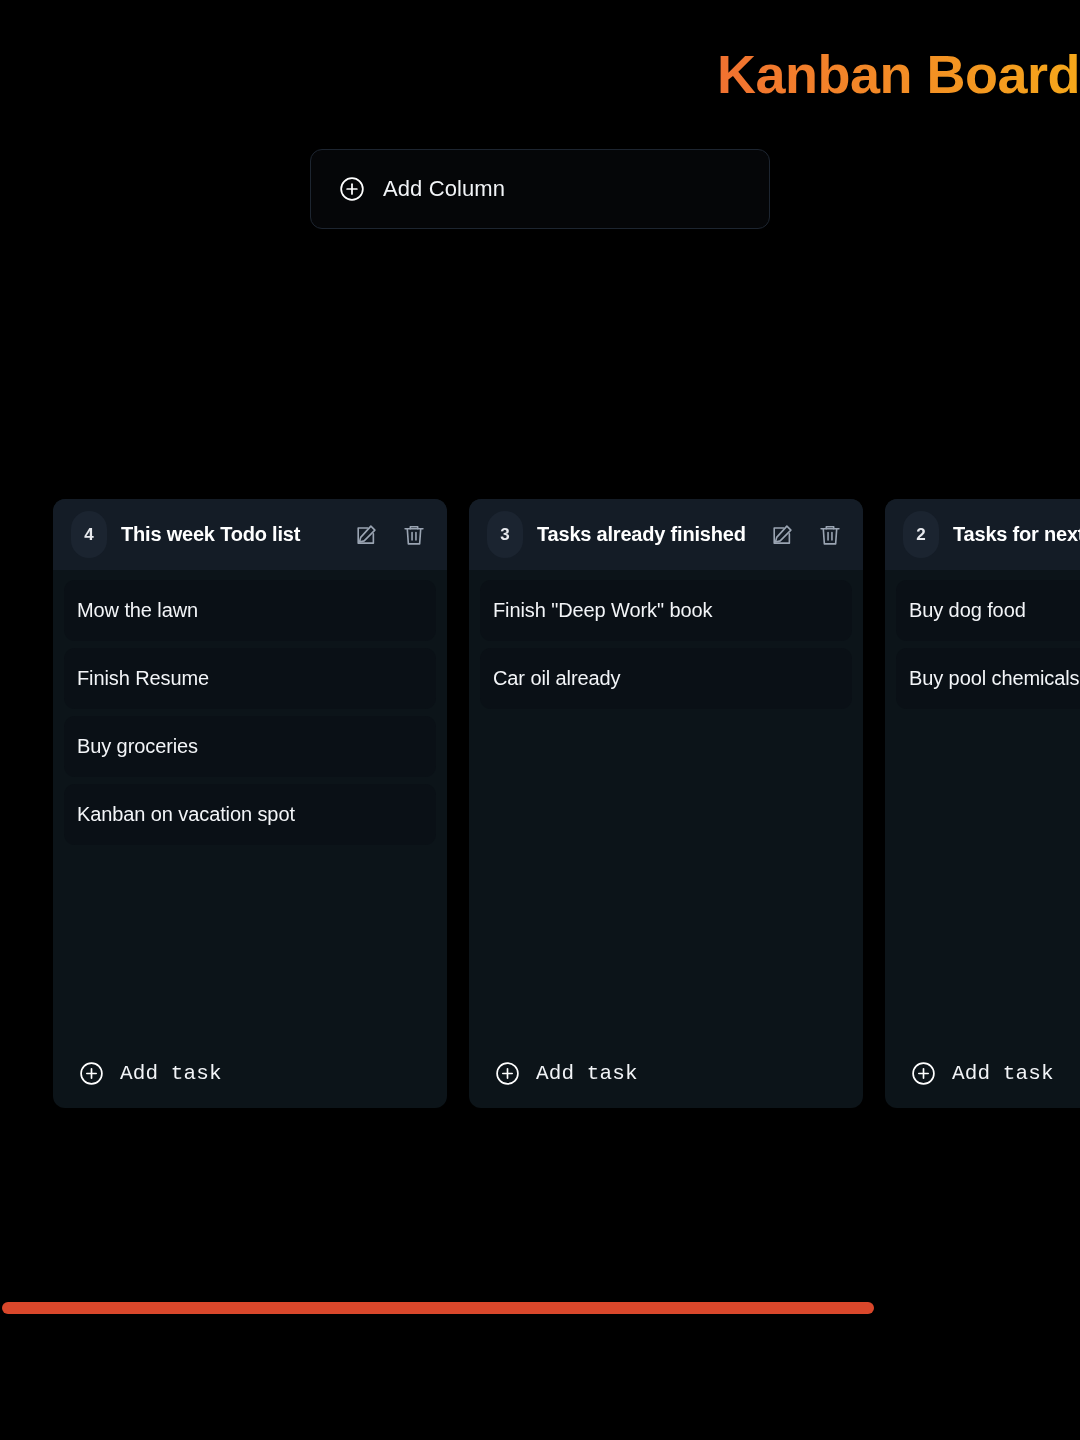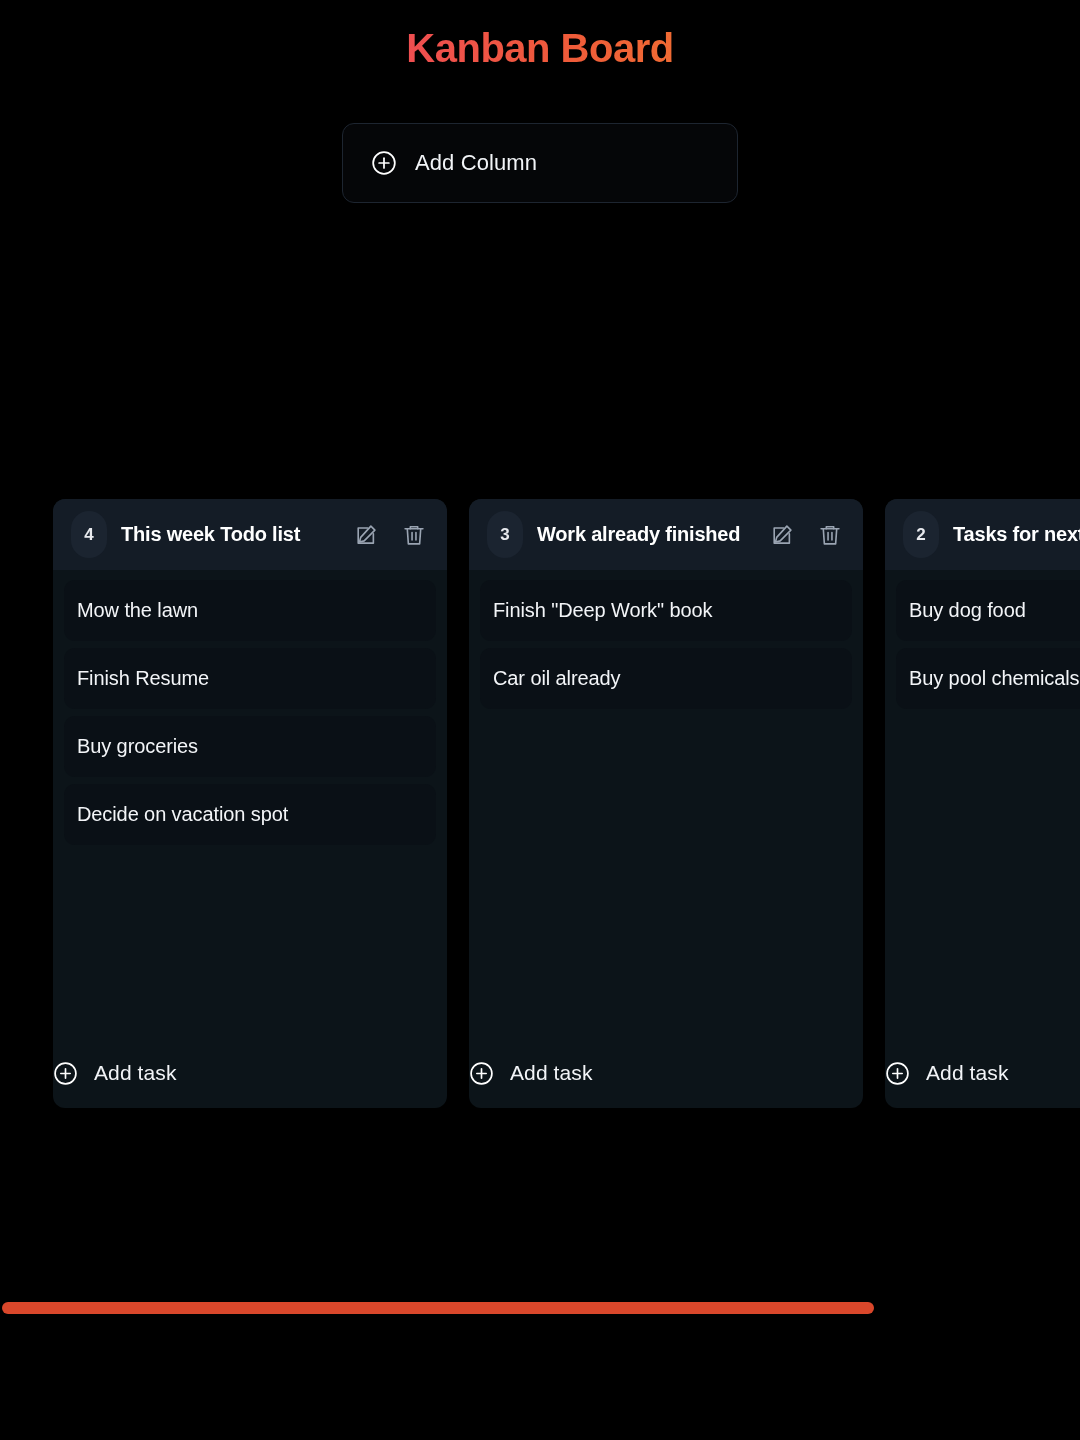--- a/index.html
+++ b/index.html
@@ -11,41 +11,41 @@
     overflow: hidden;
   }
 
   body {
     font-family: "Liberation Sans", sans-serif;
     position: relative;
   }
 
   
   .page-title {
-    text-align: center;
-    font-size: 40px;
+    text-align: right;
+    font-size: 54px;
     font-weight: bold;
     letter-spacing: -0.5px;
-    padding-top: 24px;
+    padding-top: 50px;
     background: linear-gradient(90deg, #f0308c 0%, #ef5a3a 52%, #f5a71a 100%);
     -webkit-background-clip: text;
     background-clip: text;
     -webkit-text-fill-color: transparent;
     color: transparent;
     line-height: 48px;
   }
 
   
   .add-column-wrap {
     display: flex;
     justify-content: center;
     margin-top: 51px;
   }
   .add-column-btn {
-    width: 396px;
+    width: 460px;
     height: 80px;
     background: #050608;
     border: 1px solid #1d2530;
     border-radius: 12px;
     display: flex;
     align-items: center;
     padding-left: 28px;
     gap: 18px;
     cursor: pointer;
   }
@@ -152,22 +152,24 @@
     letter-spacing: -0.1px;
     white-space: nowrap;
     cursor: grab;
   }
 
   .column-footer {
     flex: 0 0 auto;
     height: 70px;
     display: flex;
     align-items: center;
+    padding-left: 26px;
     gap: 16px;
     cursor: pointer;
+    font-family: Liberation Mono, monospace;
   }
   .add-task-label {
     color: #f2f4f7;
     font-size: 21px;
     letter-spacing: 0.1px;
   }
 
   
   .scroll-track {
     position: absolute;
@@ -220,36 +222,36 @@
           <path d="M8.6 6.2V4.4h6.8v1.8"></path>
           <path d="M5.8 6.2l1 14h10.4l1-14"></path>
           <path d="M10.2 9.8v6.8M13.8 9.8v6.8"></path>
         </svg>
       </div>
     </div>
     <div class="task-list">
       <div class="task-card">Mow the lawn</div>
       <div class="task-card">Finish Resume</div>
       <div class="task-card">Buy groceries</div>
-      <div class="task-card">Decide on vacation spot</div>
+      <div class="task-card">Kanban on vacation spot</div>
     </div>
     <div class="column-footer">
       <svg class="plus-icon small" viewBox="0 0 24 24" fill="none" stroke="#ffffff" stroke-width="1.6">
         <circle cx="12" cy="12" r="10"></circle>
         <line x1="12" y1="7.5" x2="12" y2="16.5" stroke-linecap="round"></line>
         <line x1="7.5" y1="12" x2="16.5" y2="12" stroke-linecap="round"></line>
       </svg>
       <span class="add-task-label">Add task</span>
     </div>
   </div>
 
   <div class="column">
     <div class="column-header">
       <div class="count-badge">3</div>
-      <div class="column-title">Work already finished</div>
+      <div class="column-title">Tasks already finished</div>
       <div class="header-actions">
         <svg class="icon-btn" viewBox="0 0 24 24" fill="none" stroke="#9aa4b2" stroke-width="1.5" stroke-linecap="round" stroke-linejoin="round">
           <path d="M16.5 3.8 20.2 7.5 10.3 17.4 6 18.5 7.1 14.2z"></path>
           <path d="M13.5 5.5H4.8v14h14v-8.7"></path>
         </svg>
         <svg class="icon-btn" viewBox="0 0 24 24" fill="none" stroke="#9aa4b2" stroke-width="1.5" stroke-linecap="round" stroke-linejoin="round">
           <path d="M3.8 6.2h16.4"></path>
           <path d="M8.6 6.2V4.4h6.8v1.8"></path>
           <path d="M5.8 6.2l1 14h10.4l1-14"></path>
           <path d="M10.2 9.8v6.8M13.8 9.8v6.8"></path>

